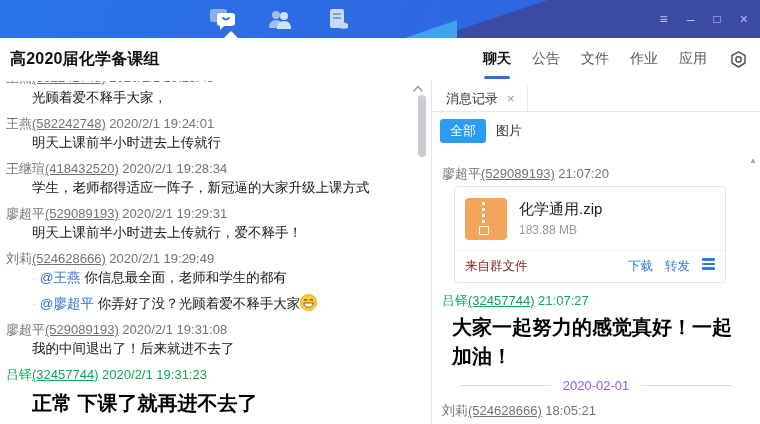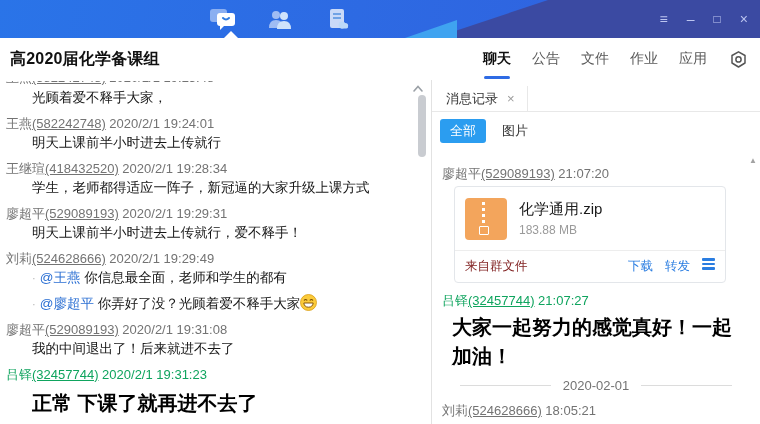--- a/index.html
+++ b/index.html
@@ -48,21 +48,21 @@
   .clipped { overflow:hidden; }
   .pop-icon { position:absolute; right:7px; top:3px; cursor:pointer; }
   .scroll-thumb { position:absolute; right:5px; top:15px; width:8px; height:62px; background:#c9ccd1; border-radius:4px; cursor:pointer; }
 
   
   .right-panel { flex:1; display:flex; flex-direction:column; background:#fff; padding-top:6px; overflow:hidden; }
   .tabstrip { height:26px; border-bottom:1px solid #e8e8e8; display:flex; }
   .rec-tab { display:flex; align-items:center; gap:9px; padding:0 12px 0 14px; font-size:13px; color:#333;
     border-right:1px solid #e8e8e8; cursor:pointer; }
   .rec-close { color:#9b9b9b; font-size:13px; cursor:pointer; }
-  .filterbar { display:flex; align-items:flex-start; gap:6px; padding:7px 8px 6px; }
+  .filterbar { display:flex; align-items:flex-start; gap:0; padding:7px 8px 6px; }
   .filter-btn { font-size:13px; padding:3px 10px; border-radius:3px; color:#333; cursor:pointer; }
   .filter-btn.active { background:#2b9df0; color:#fff; }
   .rec-list { position:relative; flex:1; padding:0 10px 0 10px; font-size:13px; color:#1a1a1a; overflow:hidden; }
   .rec-list .msg-sender { margin:9px 0 3px; }
   .rec-list .msg-text { padding-left:10px; margin:2px 0 4px; line-height:19px; }
   .rec-list .msg-big { padding-left:10px; margin:4px 0 6px; line-height:29px; }
   .scroll-up { position:absolute; right:3px; top:7px; color:#a3a3a3; font-size:8px; cursor:pointer; }
 
   
   .file-card { margin:4px 0 4px 12px; width:272px; border:1px solid #e3e6ea; border-radius:4px; background:#fff; cursor:pointer; }
@@ -75,21 +75,21 @@
   .file-name { font-size:15px; color:#1a1a1a; margin:2px 0 4px; }
   .file-size { font-size:12px; color:#9a9a9a; }
   .file-foot { display:flex; align-items:center; border-top:1px solid #ededed; padding:7px 10px; font-size:12.5px; }
   .file-src { color:#7f1d1d; }
   .file-actions { margin-left:auto; display:flex; gap:12px; color:#2a7de1; }
   .file-actions span { cursor:pointer; }
   .file-menu { display:flex; flex-direction:column; gap:2px; cursor:pointer; }
   .file-menu i { display:block; width:13px; height:2.5px; background:#2a7de1; border-radius:1px; }
 
   
-  .msg-divider { display:flex; align-items:center; gap:12px; margin:7px 18px 4px; color:#737373; font-size:13px; }
+  .msg-divider { display:flex; align-items:center; gap:12px; margin:7px 18px 4px; color:#8b5cf6; font-size:13px; }
   .msg-divider .line { flex:1; height:1px; background:#dcdcdc; }
 </style>
 </head>
 <body>
 
 <div class="titlebar">
   <div class="tb-left"></div>
   <div class="tb-cyan"></div>
 
   <div class="nav-icons">

